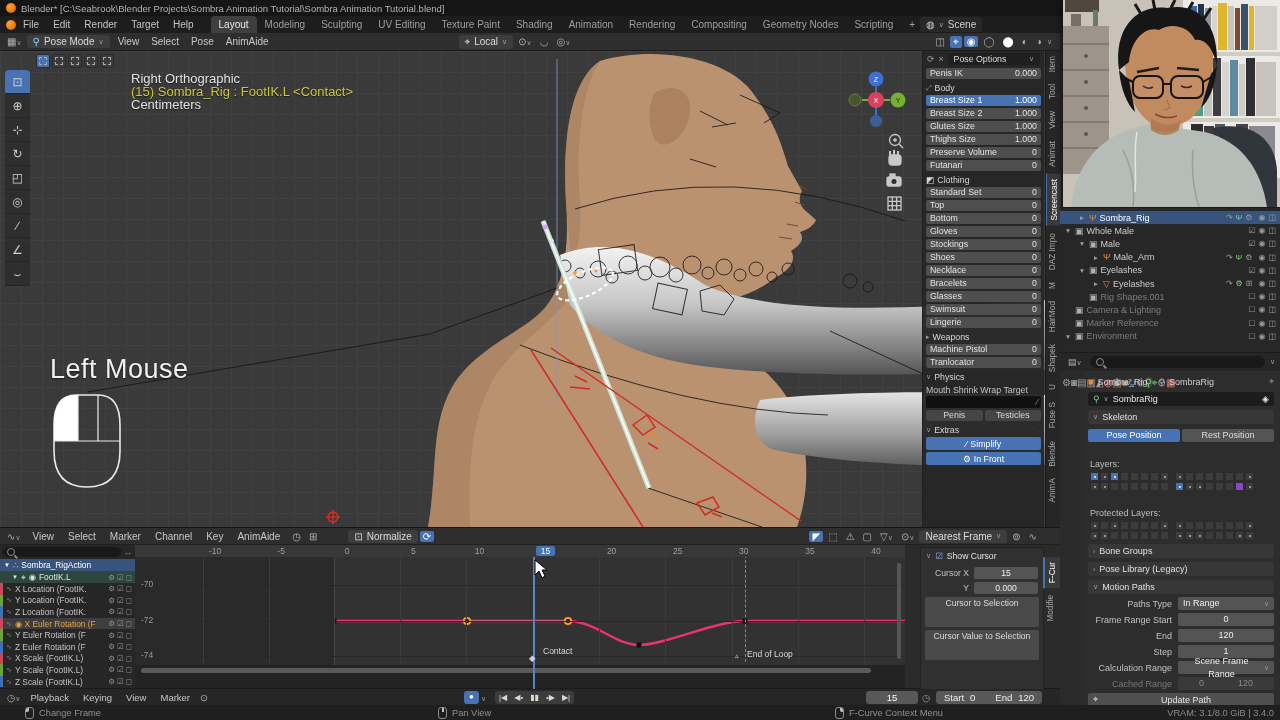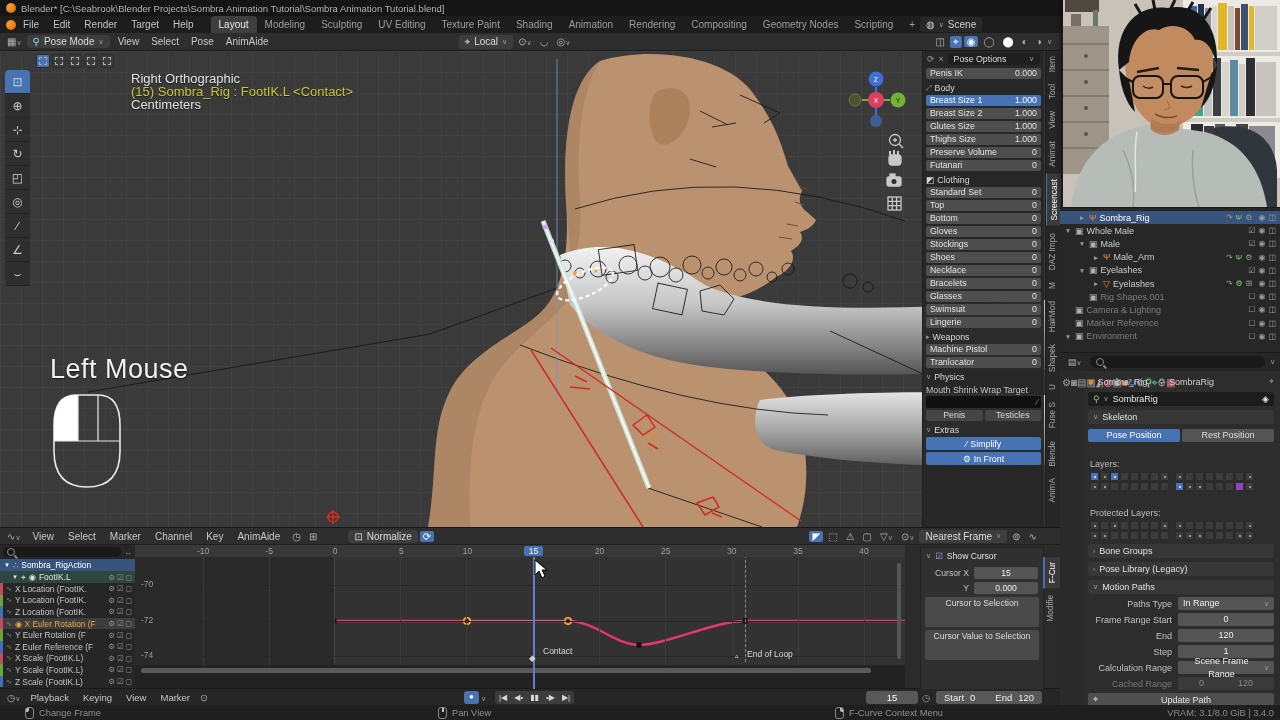--- a/index.html
+++ b/index.html
@@ -123,21 +123,21 @@
   .chrow{display:flex;align-items:center;height:11.6px;color:#c4c4c4;gap:3px;padding-right:3px;}
   .chrow .strip{width:3px;height:100%;}
   .strip.cx{background:#c44a5e;}.strip.cy{background:#6aa33c;}.strip.cz{background:#3f6fb5;}
   .chrow.sum{background:#38547c;color:#fff;padding-left:4px;height:12px;}
   .chrow.grp{background:#2d473f;color:#d8eadf;padding-left:12px;height:12px;}
   .chrow .lbl{white-space:nowrap;overflow:hidden;}
   .chrow.sel .lbl{color:#e8a33d;}
   .chrow.sel{background:#3d3d3d;}
   .chrow .ic{margin-left:auto;display:flex;gap:2px;color:#8f8f8f;font-size:7.5px;}
   #curvearea{position:absolute;left:135px;top:17px;width:770px;height:144px;background:#2a2a2a;overflow:hidden;}
-  #ruler{position:absolute;left:0;top:0;width:770px;height:12px;background:#383838;display:flex;padding-left:35px;box-sizing:border-box;z-index:4;}
+  #ruler{position:absolute;left:0;top:0;width:770px;height:12px;background:#383838;display:flex;padding-left:47px;box-sizing:border-box;z-index:4;}
   .tick{width:66.1px;flex:none;text-align:center;font-size:8.5px;color:#9f9f9f;line-height:12px;}
   .tick.cur .tl{background:#4772b3;color:#fff;border-radius:2px;padding:0 5px;}
   #plot{position:absolute;left:0;top:12px;width:770px;height:108px;background:#323232;}
   #plot .pre0{position:absolute;left:0;top:0;width:199px;height:108px;background:#2a2a2a;}
   .hline{position:absolute;left:0;width:770px;height:1px;background:#282828;}
   .vline{position:absolute;top:0;width:1px;height:108px;background:#3b3b3b;}
   .ylab{position:absolute;left:6px;color:#9a9a9a;font-size:8.5px;z-index:3;}
   #playhead{position:absolute;left:398px;top:0;width:2px;height:144px;background:#5a82c4;z-index:3;}
   #gscroll{position:absolute;left:0;top:120px;width:770px;height:24px;background:#232323;}
   #gscroll .thumb{position:absolute;left:6px;top:3px;width:730px;height:5px;background:#5a5a5a;border-radius:3px;}
@@ -983,21 +983,21 @@
           <span class="lbl"><span></span><span>Y Euler Rotation (F</span></span>
           <span class="ic">
               <span>⚙</span>
               <span>☑</span>
               <span>◻</span>
             </span>
         </div>
           <div class="chrow">
           <span class="strip cz"></span>
           <span style="color:#8a8a8a;font-size:7px">∿</span>
-          <span class="lbl"><span></span><span>Z Euler Reference (F</span></span>
+          <span class="lbl"><span></span><span>Z Euler Rotation (F</span></span>
           <span class="ic">
               <span>⚙</span>
               <span>☑</span>
               <span>◻</span>
             </span>
         </div>
           <div class="chrow">
           <span class="strip cx"></span>
           <span style="color:#8a8a8a;font-size:7px">∿</span>
           <span class="lbl"><span></span><span>X Scale (FootIK.L)</span></span>

